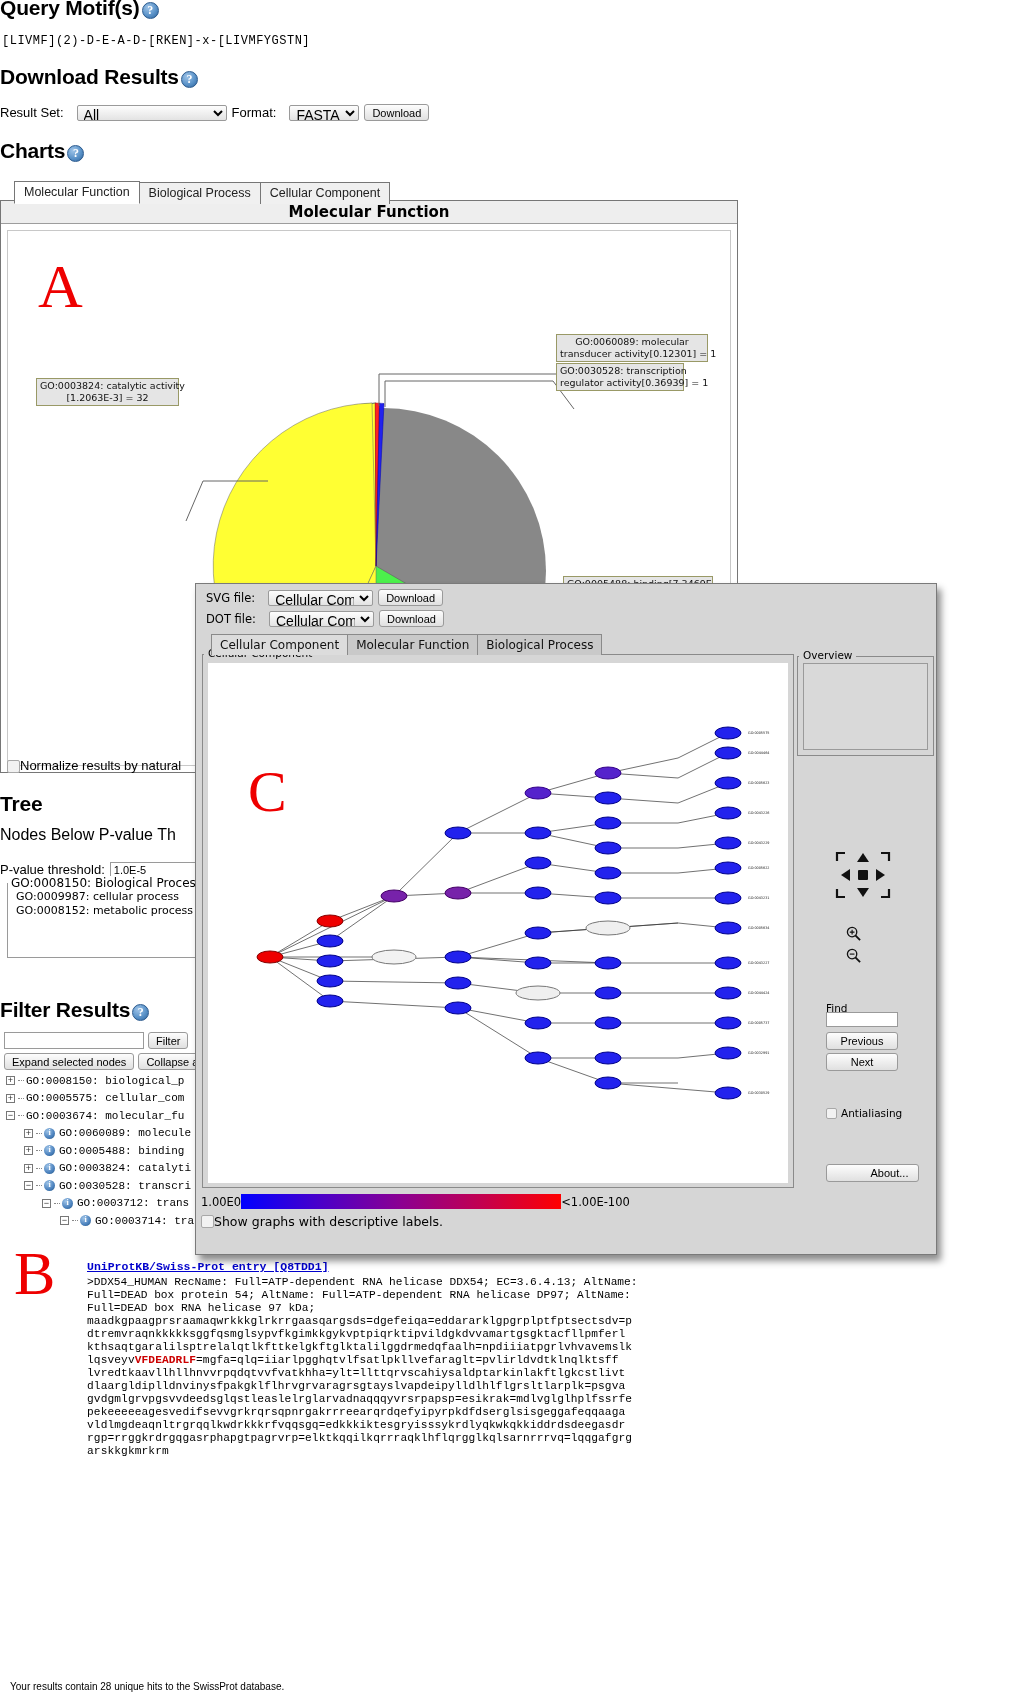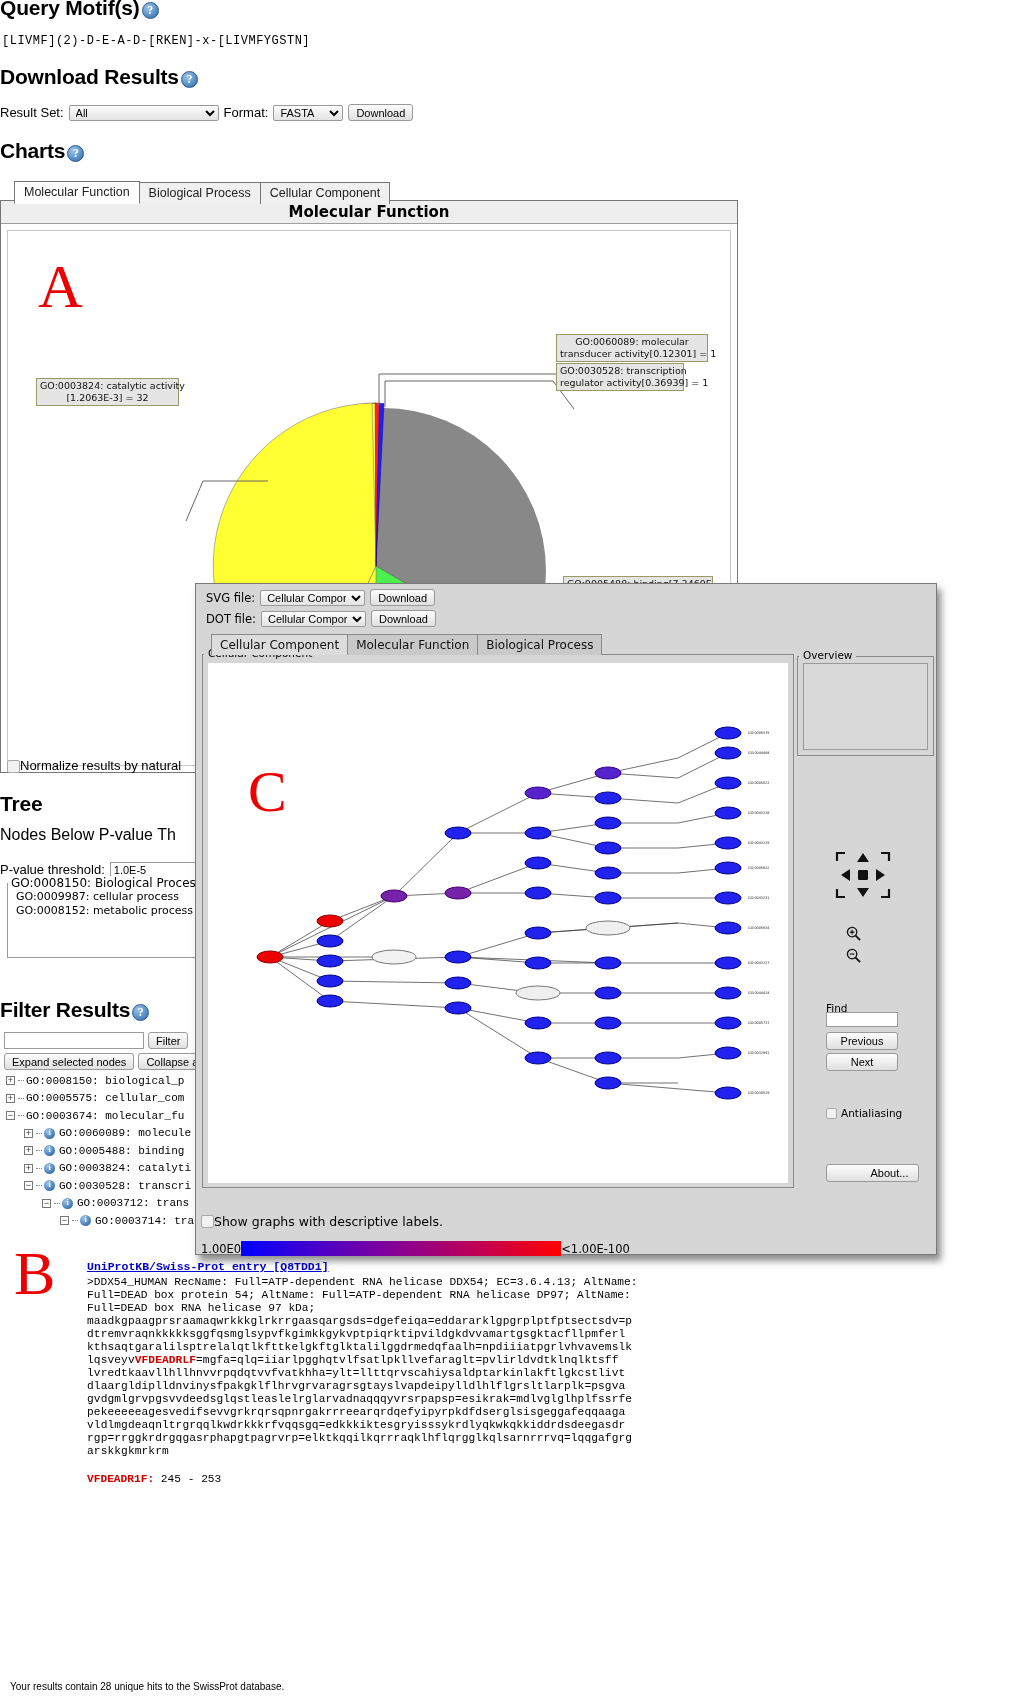--- a/index.html
+++ b/index.html
@@ -27,23 +27,23 @@
   .mono { font-family:"Liberation Mono", monospace; font-size:12px; }
 
   
   #query-title { position:absolute; left:0; top:-4px; }
   #motif-text { position:absolute; left:2px; top:34px; letter-spacing:0.5px; }
 
   
   #download-title { position:absolute; left:0; top:65px; }
   #download-row { position:absolute; left:0; top:104px; display:flex; align-items:center; gap:5px; font-size:13px;}
   select.ui {
-    font-family:"Liberation Sans", sans-serif; font-size:11px;
+    font-family:"Liberation Sans", sans-serif; font-size:14px;
     background:linear-gradient(#fdfdfd,#e3e3e3); border:1px solid #9a9a9a;
-    border-radius:2px; height:16px; padding:0 2px;
+    border-radius:2px; height:16px; padding:0 2px;margin-left:8px;
   }
   #resultset-select { width:150px; }
   #format-select { width:70px; }
   button.ui {
     font-family:Liberation Sans, sans-serif; font-size:11px;
     background:linear-gradient(#fdfdfd,#e0e0e0); border:1px solid #9a9a9a;
     border-radius:3px; height:17px; padding:0 7px; cursor:pointer;
   }
 
   
@@ -179,21 +179,21 @@
   #zoom-out { position:absolute; left:650px; top:364px; }
   .magnifier { width:15px; height:15px; }
 
   #find-label { position:absolute; left:630px; top:418px; font-size:10.5px; font-family:"DejaVu Sans", sans-serif;}
   #find-input { position:absolute; left:630px; top:428px; width:72px; height:15px;}
   #prev-btn { position:absolute; left:630px; top:448px; width:72px; height:18px;}
   #next-btn { position:absolute; left:630px; top:469px; width:72px; height:18px;}
   #antialias-row { position:absolute; left:630px; top:523px; display:flex; align-items:center; gap:4px; font-size:10.5px; font-family:"DejaVu Sans", sans-serif;}
   #about-btn { position:absolute; left:630px; top:580px; width:93px; height:18px;padding-left:41px;}
 
-  #colorbar-row { position:absolute; left:5px; top:610px; display:flex; align-items:center; font-size:11.5px; font-family:"DejaVu Sans", sans-serif;margin-top:47px;}
+  #colorbar-row { position:absolute; left:5px; top:610px; display:flex; align-items:center; font-size:11.5px; font-family:"DejaVu Sans", sans-serif;}
   #colorbar { width:320px; height:15px; background:linear-gradient(to right,#0000ff,#4b00c8,#8b0091,#c20050,#ff0000); }
   #showgraphs-row { position:absolute; left:5px; top:630px; display:flex; align-items:center; gap:0; font-size:12.5px; font-family:"DejaVu Sans", sans-serif;}
 </style>
 </head>
 <body>
 
 <div class="page">
 
   <h2 class="sec" id="query-title">
     <span>Query Motif(s)</span>
@@ -370,24 +370,20 @@
       <div>dtremvraqnkkkkksggfqsmglsypvfkgimkkgykvptpiqrktipvildgkdvvamartgsgktacfllpmferl</div>
       <div>kthsaqtgaralilsptrelalqtlkfttkelgkftglktalilggdrmedqfaalh=npdiiiatpgrlvhvavemslk</div>
       <div><span>lqsveyv</span><span class="hit">VFDEADRLF</span><span>=mgfa=qlq=iiarlpgghqtvlfsatlpkllvefaraglt=pvlirldvdtklnqlktsff</span></div>
       <div>lvredtkaavllhllhnvvrpqdqtvvfvatkhha=ylt=llttqrvscahiysaldptarkinlakftlgkcstlivt</div>
       <div>dlaargldiplldnvinysfpakgklflhrvgrvaragrsgtayslvapdeipylldlhlflgrsltlarplk=psgva</div>
       <div>gvdgmlgrvpgsvvdeedsglqstleaslelrglarvadnaqqqyvrsrpapsp=esikrak=mdlvglglhplfssrfe</div>
       <div>pekeeeeeagesvedifsevvgrkrqrsqpnrgakrrreearqrdqefyipyrpkdfdserglsisgeggafeqqaaga</div>
       <div>vldlmgdeaqnltrgrqqlkwdrkkkrfvqqsgq=edkkkiktesgryisssykrdlyqkwkqkkiddrdsdeegasdr</div>
       <div>rgp=rrggkrdrgqgasrphapgtpagrvrp=elktkqqilkqrrraqklhflqrgglkqlsarnrrrvq=lqqgafgrg</div>
       <div>arskkgkmrkrm</div>
-    </div>
-    <div id="seq-match">
-      <span class="hit">VFDEADR1F:</span>
-      <span>245 - 253</span>
     </div>
   </div>
 
   <div id="footer-text">Your results contain 28 unique hits to the SwissProt database.</div>
 
   <div id="viewer">
     <div id="viewer-top">
       <div class="viewer-filerow">
         <span>SVG file:</span>
         <select class="ui">

